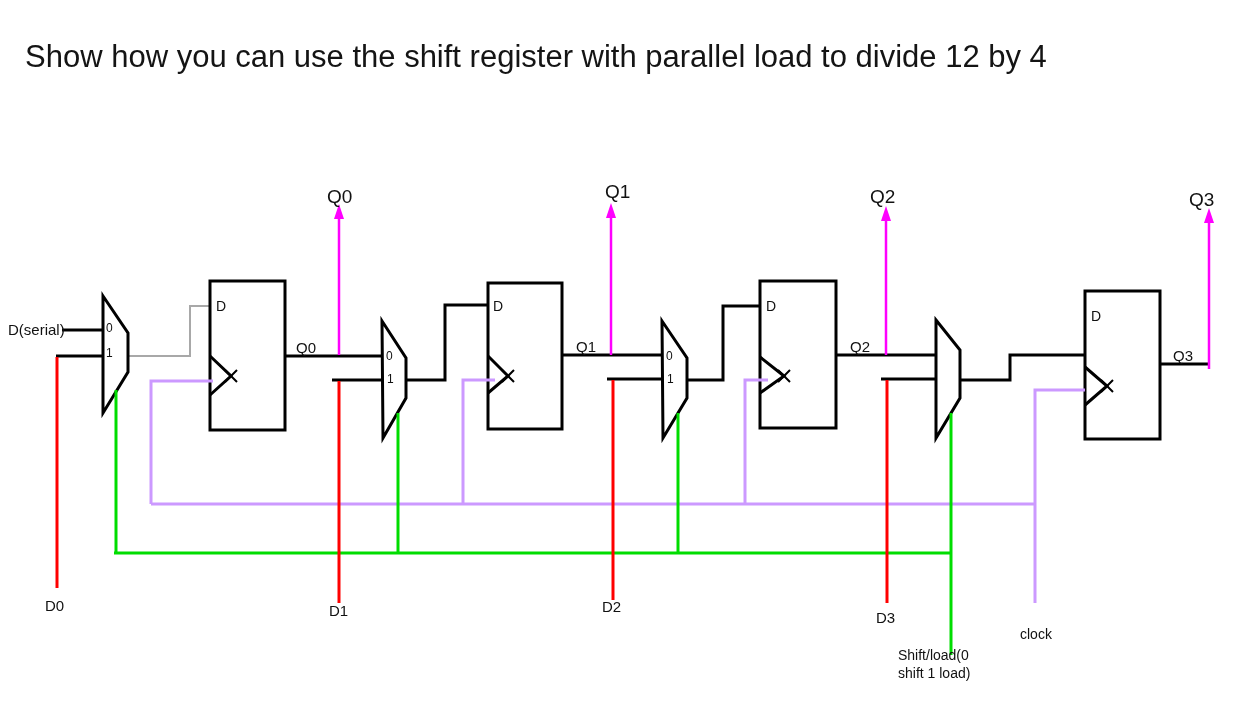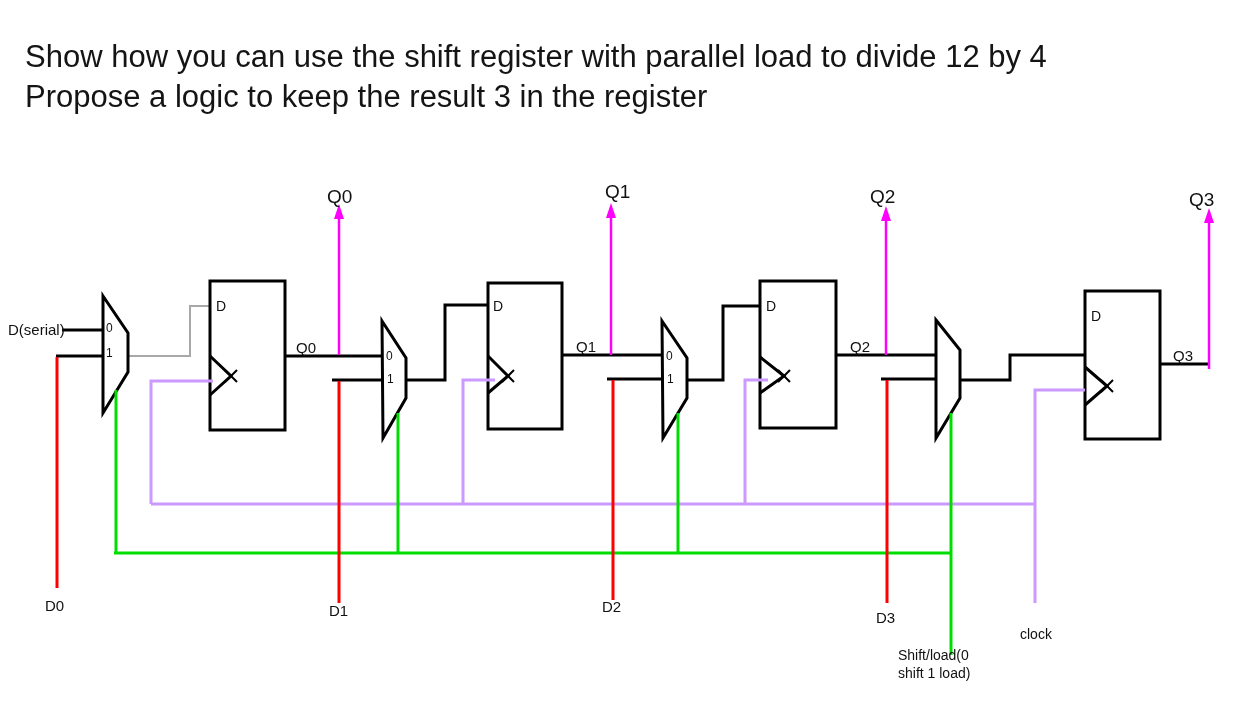--- a/index.html
+++ b/index.html
@@ -13,21 +13,20 @@
   .lbl-big{font-size:19px;}
   .lbl-pin{font-size:14px;}
   .lbl-mux{font-size:12px;}
   .lbl-sm{font-size:14px;}
 </style>
 </head>
 <body>
 
 <div class="title">
   <div>Show how you can use the shift register with parallel load to divide 12 by 4</div>
-  <div>Propose a logic to keep the result 3 in the register</div>
 </div>
 
 <svg width="1246" height="714" viewBox="0 0 1246 714">
 
   <g fill="none" stroke-width="3" stroke="#000000">
     <path d="M62,330 H103"></path>
     <path d="M56,356 H103"></path>
     <path d="M285,356 H382"></path>
     <path d="M332,380 H382"></path>
     <path d="M406,380 H445 V305 H488"></path>

